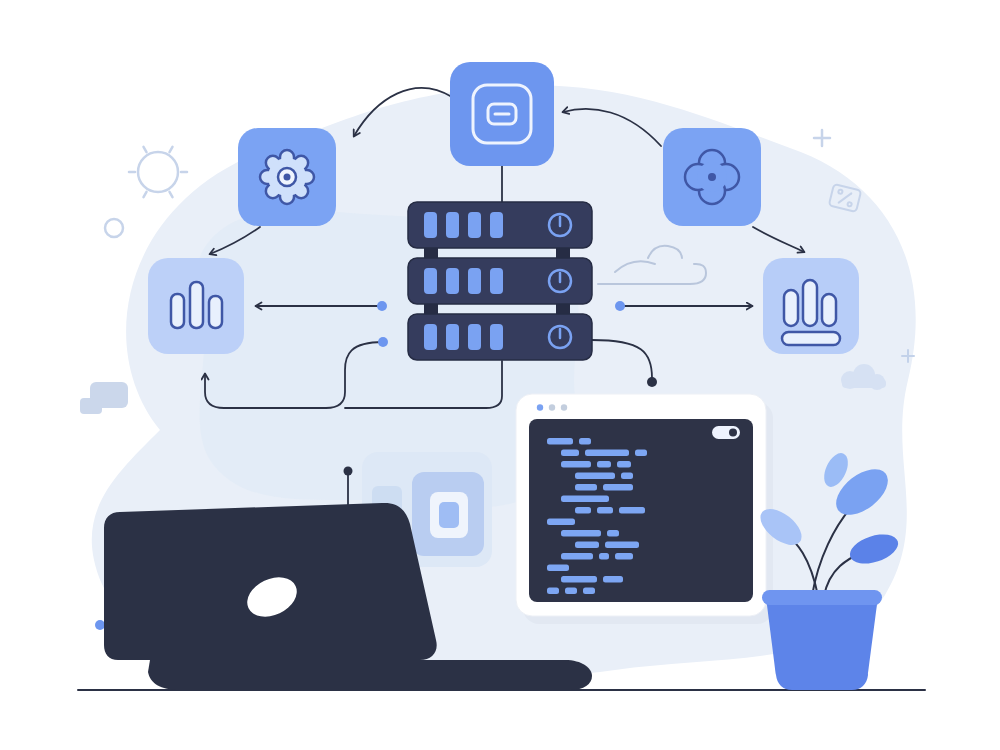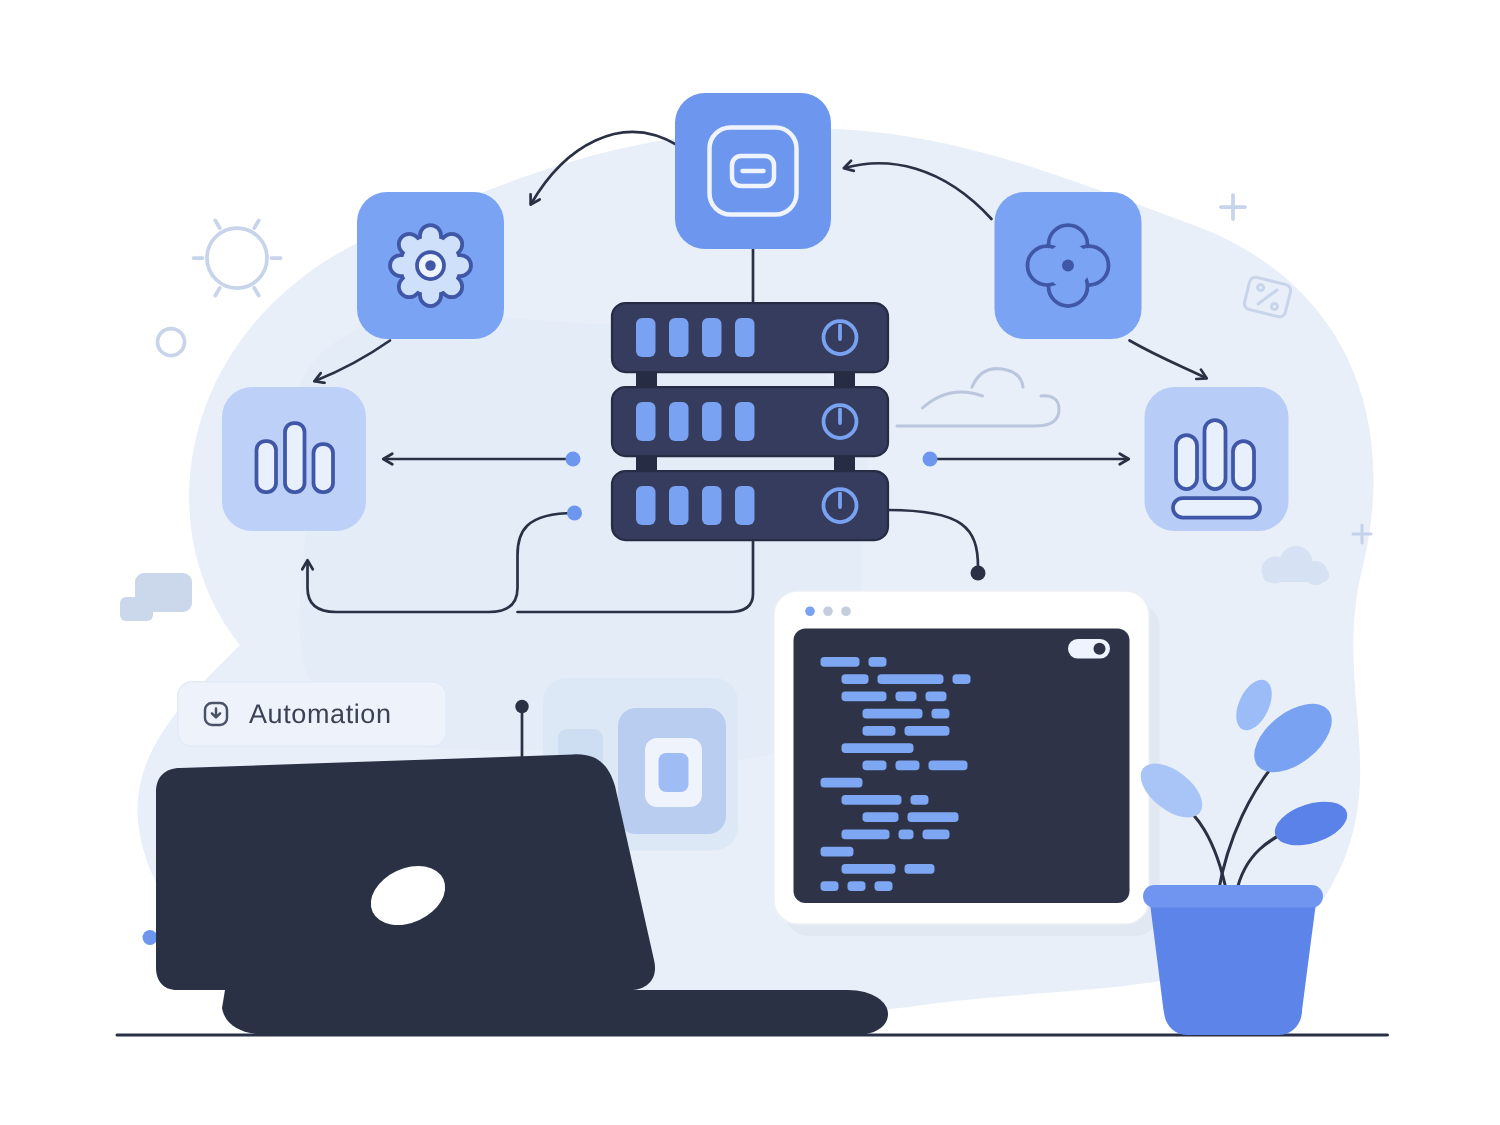--- a/index.html
+++ b/index.html
@@ -247,21 +247,14 @@
       <ellipse cx="862" cy="492" rx="30" ry="17" transform="rotate(-38 862 492)" fill="#7aa2f2"></ellipse>
       <ellipse cx="781" cy="527" rx="24" ry="13" transform="rotate(38 781 527)" fill="#a9c4f7"></ellipse>
       <ellipse cx="874" cy="549" rx="25" ry="13" transform="rotate(-18 874 549)" fill="#5b82e8"></ellipse>
       <ellipse cx="836" cy="470" rx="18" ry="10" transform="rotate(-65 836 470)" fill="#9bbcf6"></ellipse>
     </g>
     <path d="M766,597 h112 c0,0 -8,62 -10,78 c-1,9 -7,15 -16,15 h-60 c-9,0 -15,-6 -16,-15 c-2,-16 -10,-78 -10,-78 z" fill="#5d84e9"></path>
     <rect x="762" y="590" width="120" height="15" rx="7.5" fill="#6f95f0"></rect>
   </g>
 </svg>
 
-<div class="automation-pill">
-  <svg width="22" height="22" viewBox="0 0 24 24">
-    <rect x="4" y="4" width="16" height="16" rx="5" fill="none" stroke="#4a5366" stroke-width="1.8"></rect>
-    <path d="M12,8 V13 M9,11.5 L12,14.5 L15,11.5" fill="none" stroke="#4a5366" stroke-width="1.8" stroke-linecap="round" stroke-linejoin="round"></path>
-  </svg>
-  <span class="label-text">Automation</span>
+
 </div>
 
-</div>
-
 </body></html>

